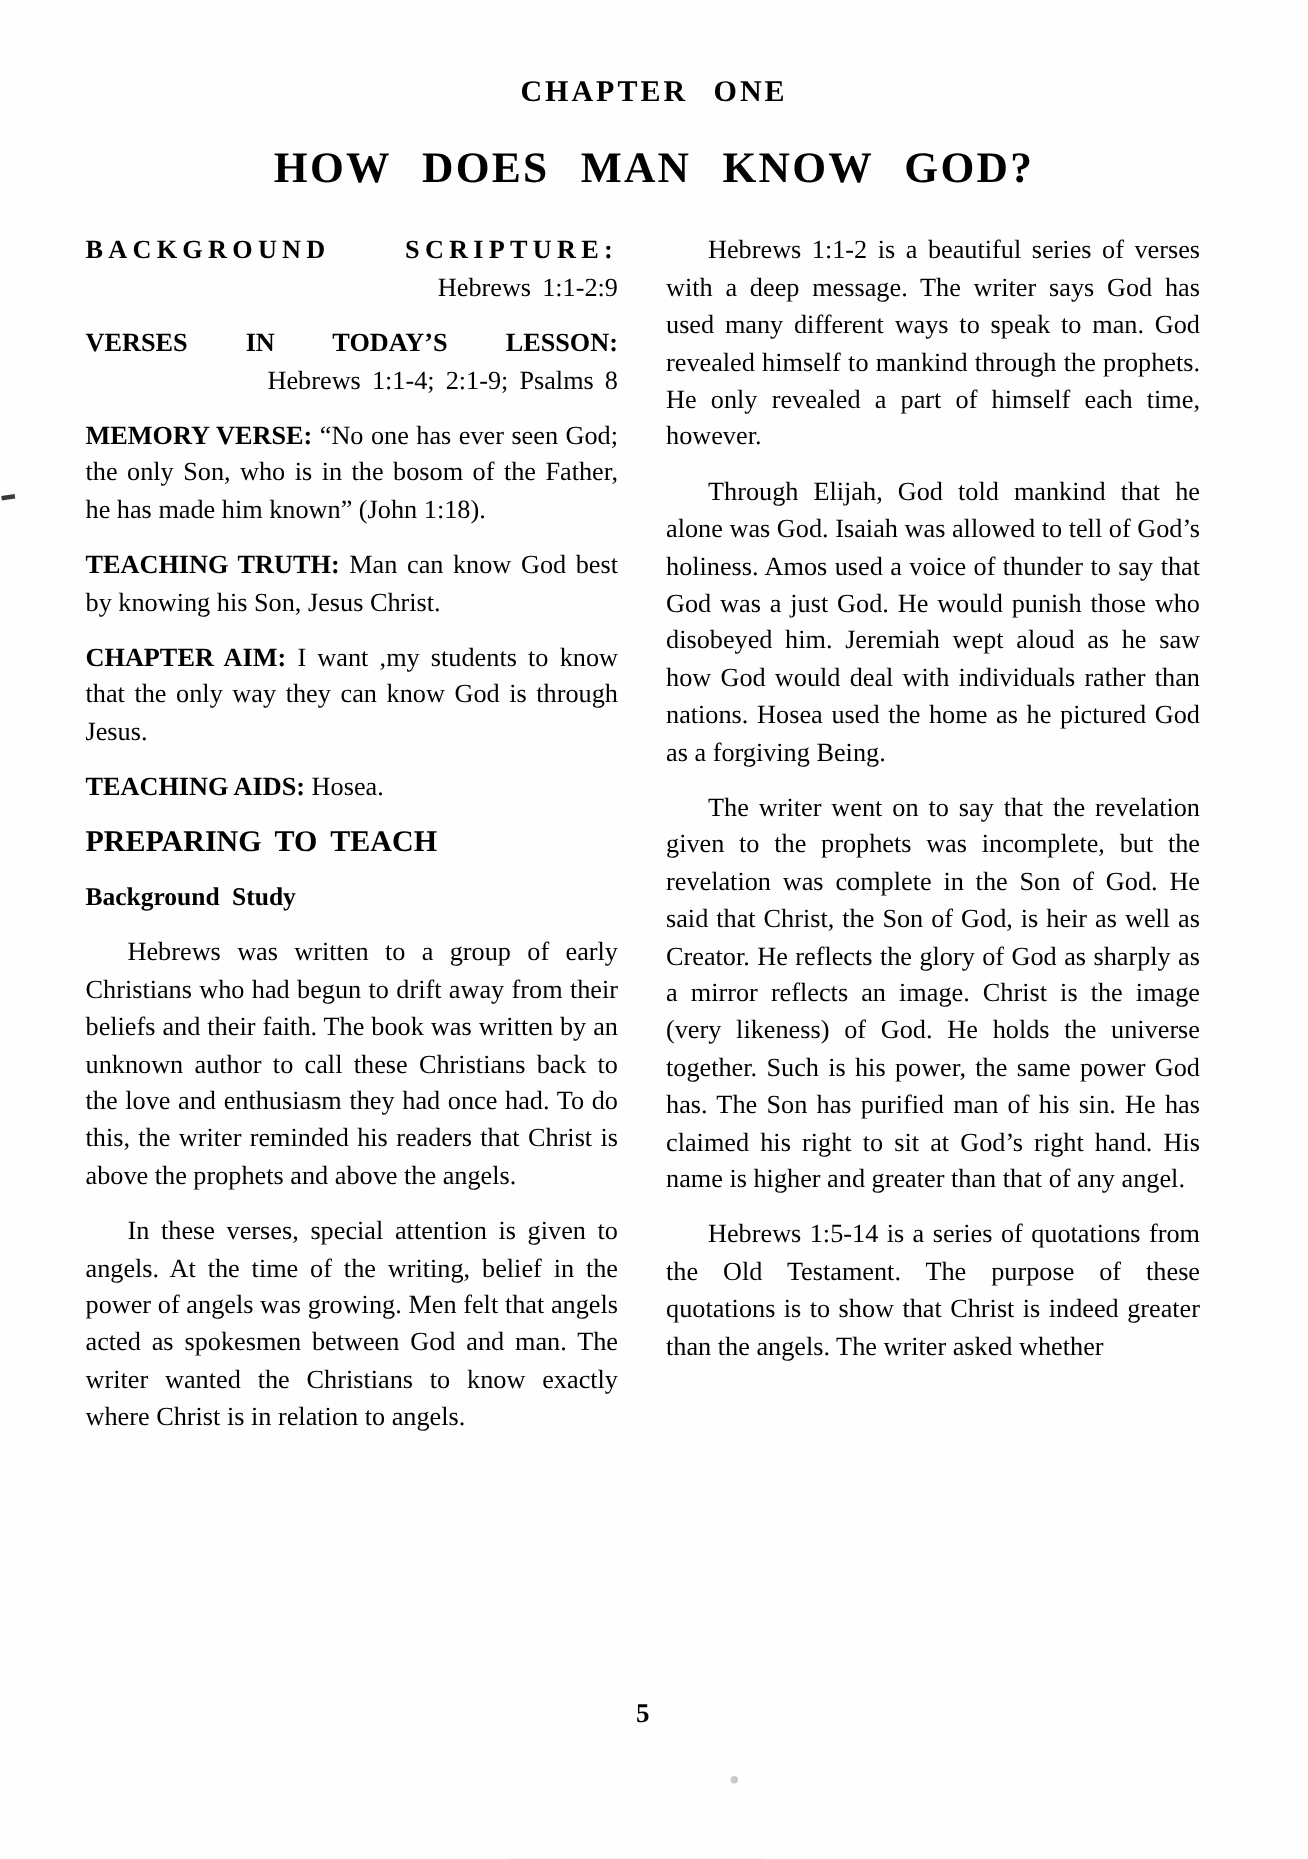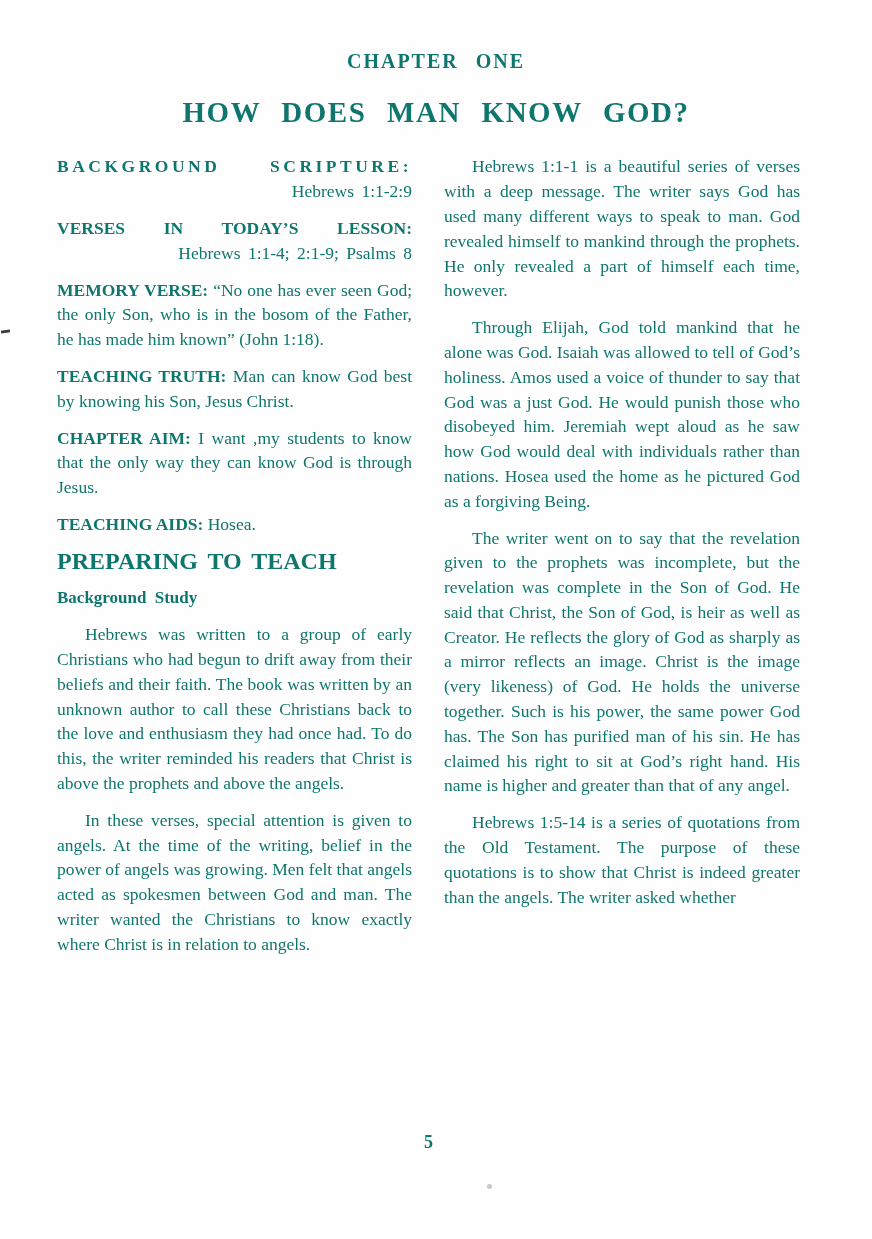--- a/index.html
+++ b/index.html
@@ -6,21 +6,21 @@
     margin: 0;
     padding: 0;
     background: #e8e8e8;
   }
   .page {
     position: relative;
     width: 872px;
     height: 1239px;
     margin: 0 auto;
     background: #fefefe;
-    color: #0f766e;
+    color: #000000;
     font-family: "Liberation Serif", "DejaVu Serif", serif;
     overflow: hidden;
   }
   .header {
     text-align: center;
     padding-top: 50px;
   }
   .chapter-heading {
     font-size: 20px;
     font-weight: bold;
@@ -57,21 +57,21 @@
     margin-bottom: 0 !important;
   }
   .letterspread { letter-spacing: 3.5px; }
   .scripture-value {
     margin-bottom: 12px !important;
     word-spacing: 3px;
     text-align: right;
   }
   .section-heading {
     font-weight: bold;
-    font-size: 24px;
+    font-size: 20px;
     text-align: left;
     word-spacing: 4px;
     margin-bottom: 12px !important;
   }
   .sub-heading {
     font-weight: bold;
     font-size: 17px;
     text-align: left;
     word-spacing: 4px;
     margin-bottom: 12px !important;
@@ -138,21 +138,21 @@
       <p class="sub-heading">Background Study</p>
 
       <p class="indent">Hebrews was written to a group of early Christians who had begun to drift away from their beliefs and their faith. The book was written by an unknown author to call these Christians back to the love and enthusiasm they had once had. To do this, the writer reminded his readers that Christ is above the prophets and above the angels.</p>
 
       <p class="indent">In these verses, special attention is given to angels. At the time of the writing, belief in the power of angels was growing. Men felt that angels acted as spokesmen between God and man. The writer wanted the Christians to know exactly where Christ is in relation to angels.</p>
 
     </div>
 
     <div class="col col-right">
 
-      <p class="indent">Hebrews 1:1-1 is a beautiful series of verses with a deep message. The writer says God has used many different ways to speak to man. God revealed himself to mankind through the prophets. He only revealed a part of himself each time, however.</p>
+      <p class="indent">Hebrews 1:1-2 is a beautiful series of verses with a deep message. The writer says God has used many different ways to speak to man. God revealed himself to mankind through the prophets. He only revealed a part of himself each time, however.</p>
 
       <p class="indent">Through Elijah, God told mankind that he alone was God. Isaiah was allowed to tell of God’s holiness. Amos used a voice of thunder to say that God was a just God. He would punish those who disobeyed him. Jeremiah wept aloud as he saw how God would deal with individuals rather than nations. Hosea used the home as he pictured God as a forgiving Being.</p>
 
       <p class="indent">The writer went on to say that the revelation given to the prophets was incomplete, but the revelation was complete in the Son of God. He said that Christ, the Son of God, is heir as well as Creator. He reflects the glory of God as sharply as a mirror reflects an image. Christ is the image (very likeness) of God. He holds the universe together. Such is his power, the same power God has. The Son has purified man of his sin. He has claimed his right to sit at God’s right hand. His name is higher and greater than that of any angel.</p>
 
       <p class="indent">Hebrews 1:5-14 is a series of quotations from the Old Testament. The purpose of these quotations is to show that Christ is indeed greater than the angels. The writer asked whether</p>
 
     </div>
 
   </div>

